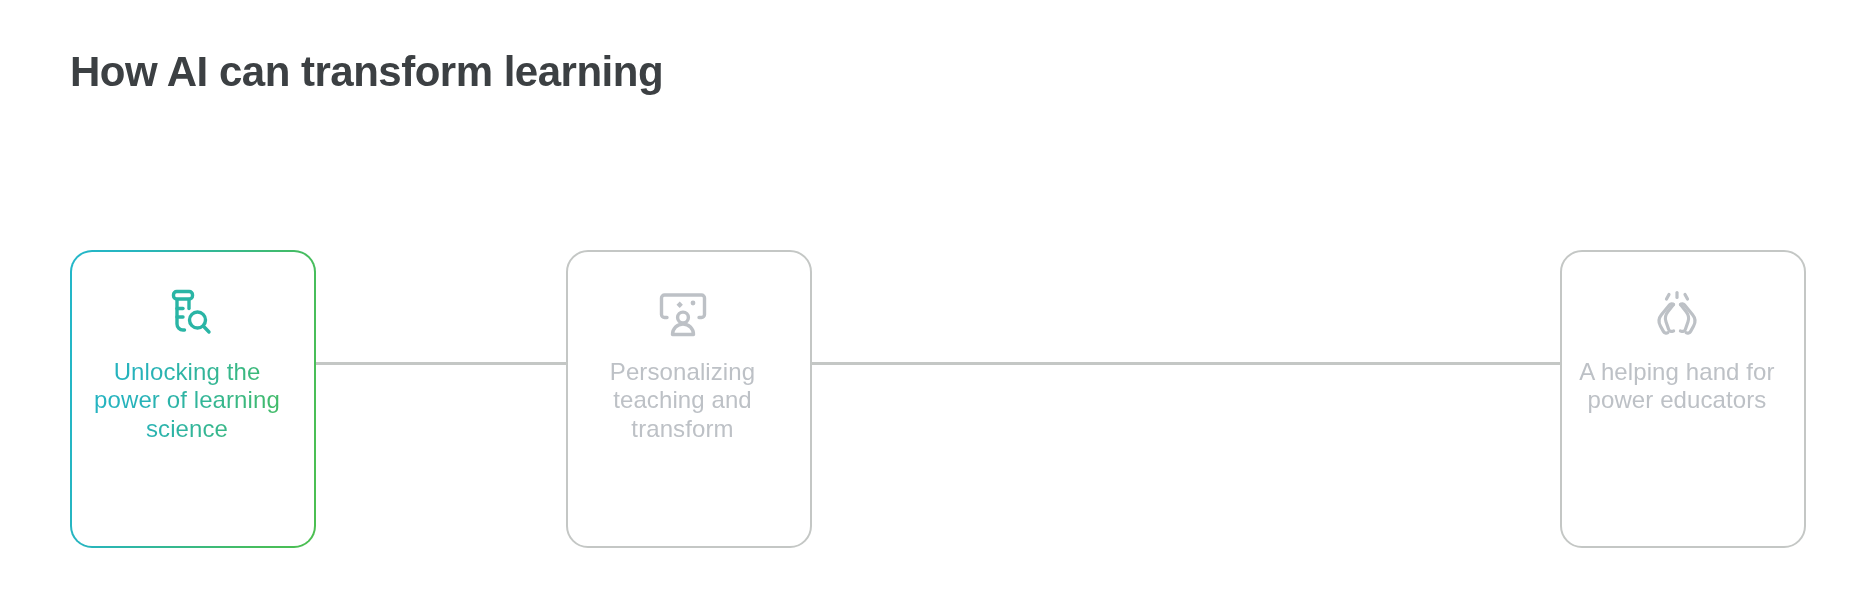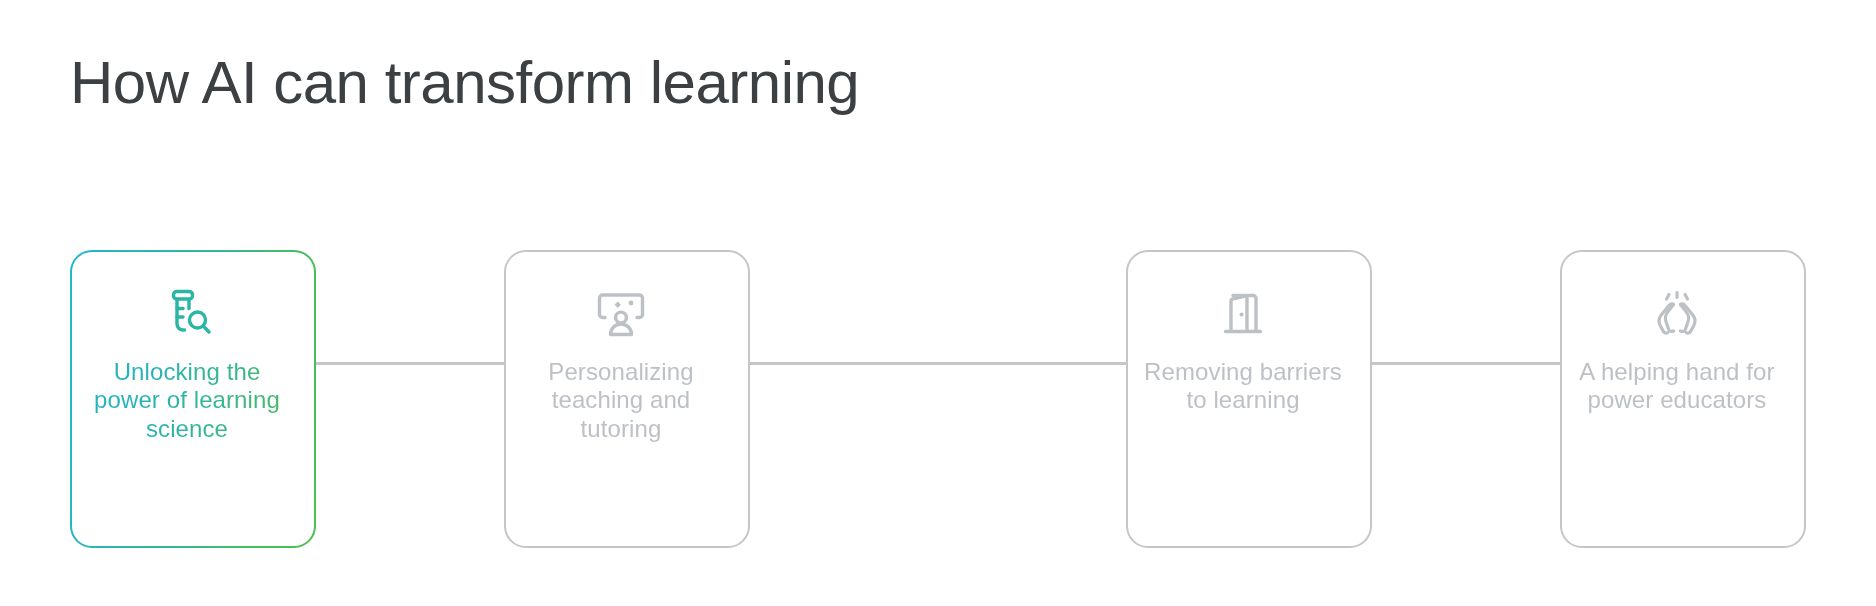--- a/index.html
+++ b/index.html
@@ -17,22 +17,22 @@
     width: 1876px;
     height: 606px;
     background: #ffffff;
   }
 
   
   .page-title {
     position: absolute;
     left: 70px;
     top: 48px;
-    font-size: 60px;
-    font-weight: 400;
+    font-size: 42px;
+    font-weight: 700;
     letter-spacing: -0.5px;
     color: #3c4043;
     line-height: 1.15;
     white-space: nowrap;
   }
 
   
   .card-strip {
     position: absolute;
     left: 70px;
@@ -142,39 +142,28 @@
     <div class="card inactive">
       <span class="card-icon">
         <svg viewBox="0 0 56 56" width="56" height="56" fill="none" stroke="currentColor" stroke-width="3.4" stroke-linecap="round" stroke-linejoin="round">
           <path d="M12 31.5H9.5a3 3 0 0 1-3-3V12a3 3 0 0 1 3-3h37a3 3 0 0 1 3 3v16.5a3 3 0 0 1-3 3H44"></path>
           <path d="M21.5 18.8l3.2-3.2 3.2 3.2-3.2 3.2z" fill="currentColor" stroke="none"></path>
           <circle cx="38" cy="17" r="2.4" fill="currentColor" stroke="none"></circle>
           <circle cx="28" cy="31.5" r="5.4"></circle>
           <path d="M17.5 48.5a10.5 10.5 0 0 1 21 0z"></path>
         </svg>
       </span>
-      <div class="card-label">Personalizing teaching and tutoring</div>
+      <div class="card-label">Personalizing teaching and transform</div>
     </div>
 
     <div class="connector"></div>
 
 
     <div class="connector"></div>
 
-    <div class="card inactive">
-      <span class="card-icon">
-        <svg viewBox="0 0 56 56" width="56" height="56" fill="none" stroke="currentColor" stroke-width="3.4" stroke-linecap="round" stroke-linejoin="round">
-          <path d="M18 9.5h20a3 3 0 0 1 3 3v32"></path>
-          <path d="M32 44.5V11.6a1.6 1.6 0 0 0-2-1.55L17.2 13.2A1.6 1.6 0 0 0 16 14.75V44.5"></path>
-          <circle cx="26.5" cy="28.5" r="2" fill="currentColor" stroke="none"></circle>
-          <path d="M10.5 45.5h35"></path>
-        </svg>
-      </span>
-      <div class="card-label">Removing barriers to learning</div>
-    </div>
 
     <div class="connector"></div>
 
     <div class="card inactive">
       <span class="card-icon">
         <svg viewBox="0 0 56 56" width="56" height="56" fill="none" stroke="currentColor" stroke-width="3.2" stroke-linecap="round" stroke-linejoin="round">
           <path d="M20 8.5l-2.5 4.5"></path>
           <path d="M28 6.5v5"></path>
           <path d="M36 8.5l2.5 4.5"></path>
           <path d="M24.5 18.5 19 25.5c-2.6 3.3-3.3 6.8-2 10.3l2.6 7.4c.6 1.7 2.4 2.6 4.1 2.1l.9-.3"></path>

